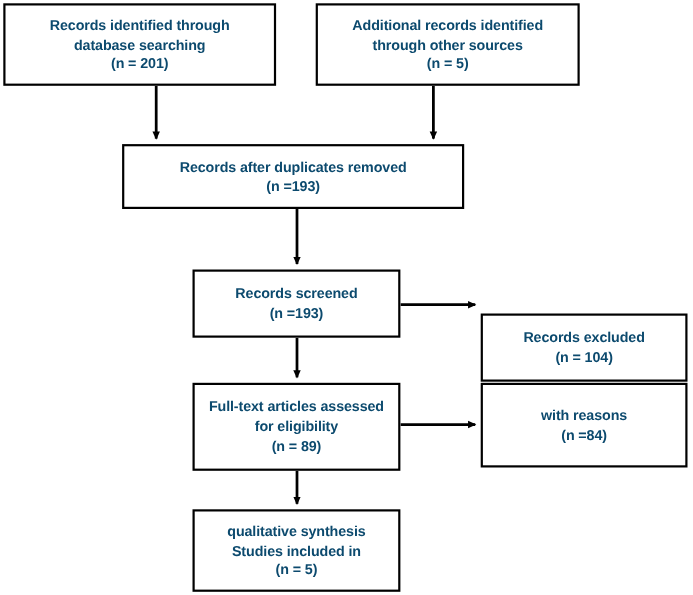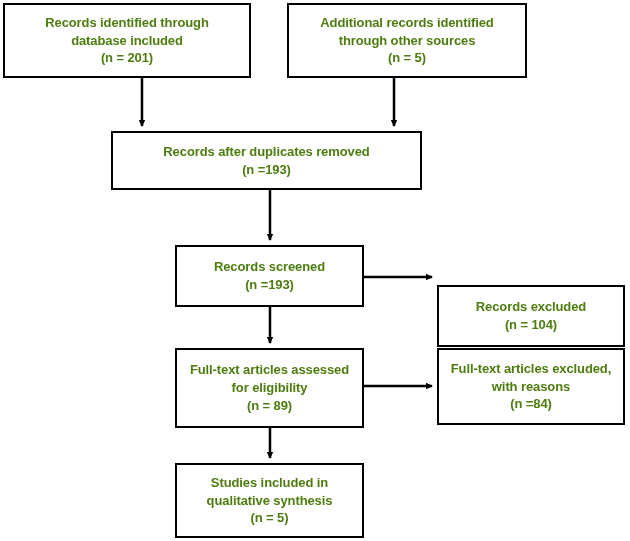--- a/index.html
+++ b/index.html
@@ -18,21 +18,21 @@
   .box {
     position: absolute;
     box-sizing: border-box;
     border: 2.5px solid #000000;
     background: #ffffff;
     display: flex;
     flex-direction: column;
     align-items: center;
     justify-content: center;
     text-align: center;
-    color: #4d7c0f;
+    color: #0c4a6e;
     font-weight: bold;
     font-size: 13px;
     line-height: 1.38;
     letter-spacing: -0.1px;
     padding: 2px 0;
   }
   .box .line {
     display: block;
     white-space: nowrap;
   }
@@ -81,21 +81,21 @@
       <path d="M364,386 L432,386" stroke="#000000" stroke-width="2.5" fill="none" marker-end="url(#arrowhead)"></path>
     </g>
 
     <g>
       <path d="M270,428 L270,458" stroke="#000000" stroke-width="2.5" fill="none" marker-end="url(#arrowhead)"></path>
     </g>
   </svg>
 
   <div class="box" style="left:3px; top:3px; width:248px; height:75px;">
     <span class="line">Records identified through</span>
-    <span class="line">database included</span>
+    <span class="line">database searching</span>
     <span class="line">(n = 201)</span>
   </div>
 
   <div class="box" style="left:287px; top:3px; width:240px; height:75px;">
     <span class="line">Additional records identified</span>
     <span class="line">through other sources</span>
     <span class="line">(n = 5)</span>
   </div>
 
   <div class="box" style="left:111px; top:131px; width:311px; height:59px;">
@@ -113,24 +113,23 @@
     <span class="line">(n = 104)</span>
   </div>
 
   <div class="box" style="left:175px; top:348px; width:189px; height:80px;">
     <span class="line">Full-text articles assessed</span>
     <span class="line">for eligibility</span>
     <span class="line">(n = 89)</span>
   </div>
 
   <div class="box" style="left:437px; top:348px; width:188px; height:77px;">
-    <span class="line">Full-text articles excluded,</span>
     <span class="line">with reasons</span>
     <span class="line">(n =84)</span>
   </div>
 
   <div class="box" style="left:175px; top:463px; width:189px; height:75px;">
+    <span class="line">qualitative synthesis</span>
     <span class="line">Studies included in</span>
-    <span class="line">qualitative synthesis</span>
     <span class="line">(n = 5)</span>
   </div>
 
 </div>
 
 </body></html>

